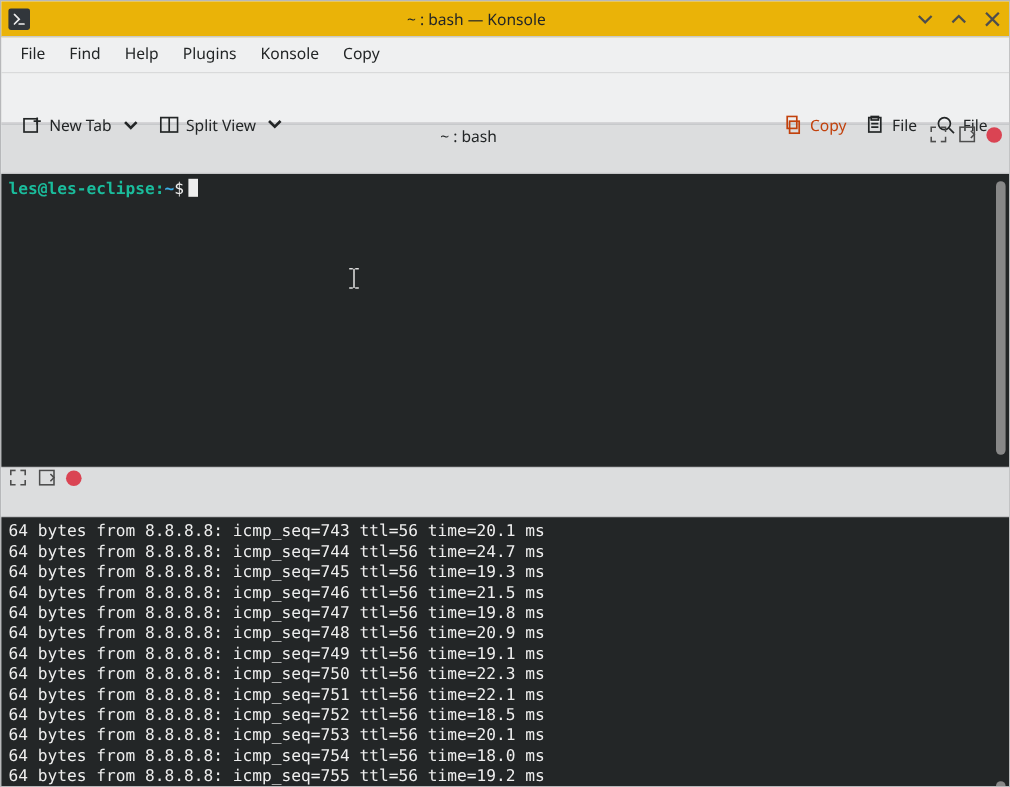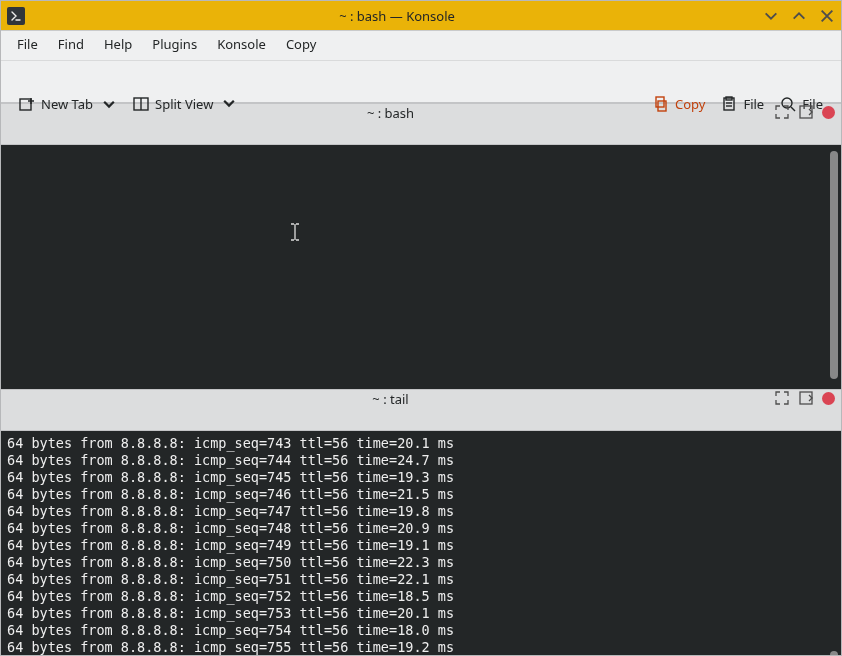--- a/index.html
+++ b/index.html
@@ -213,30 +213,30 @@
         <svg viewBox="0 0 14 14">
           <rect x="1" y="1" width="12" height="12"></rect>
           <path d="M10 4 L13 7 L10 10"></path>
         </svg>
       </div>
     <span class="close-dot"></span>
   </div>
 </div>
 
 <div class="term-area term-top">
+  <div class="term-content"><span class="prompt-user">les</span><span class="prompt-colon">@</span><span class="prompt-host">les-eclipse</span><span class="prompt-colon">:</span><span class="prompt-path">~</span><span class="prompt-dollar">$</span><span class="cursor-block"></span></div>
   <div class="ibeam">
     <svg viewBox="0 0 12 18">
         <path d="M2 1 L5 1 M7 1 L10 1 M6 1 L6 17 M2 17 L5 17 M7 17 L10 17"></path>
       </svg>
   </div>
   <div class="term-scrollbar sb-top"></div>
 </div>
 
 <div class="pane-header">
-  <div class="ph-title">~ : tail</div>
   <div class="ph-icons">
     <div class="ph-ibtn">
         <svg viewBox="0 0 14 14">
           <path d="M1 5 L1 1 L5 1 M9 1 L13 1 L13 5 M13 9 L13 13 L9 13 M5 13 L1 13 L1 9"></path>
         </svg>
       </div>
     <div class="ph-ibtn">
         <svg viewBox="0 0 14 14">
           <rect x="1" y="1" width="12" height="12"></rect>
           <path d="M10 4 L13 7 L10 10"></path>

